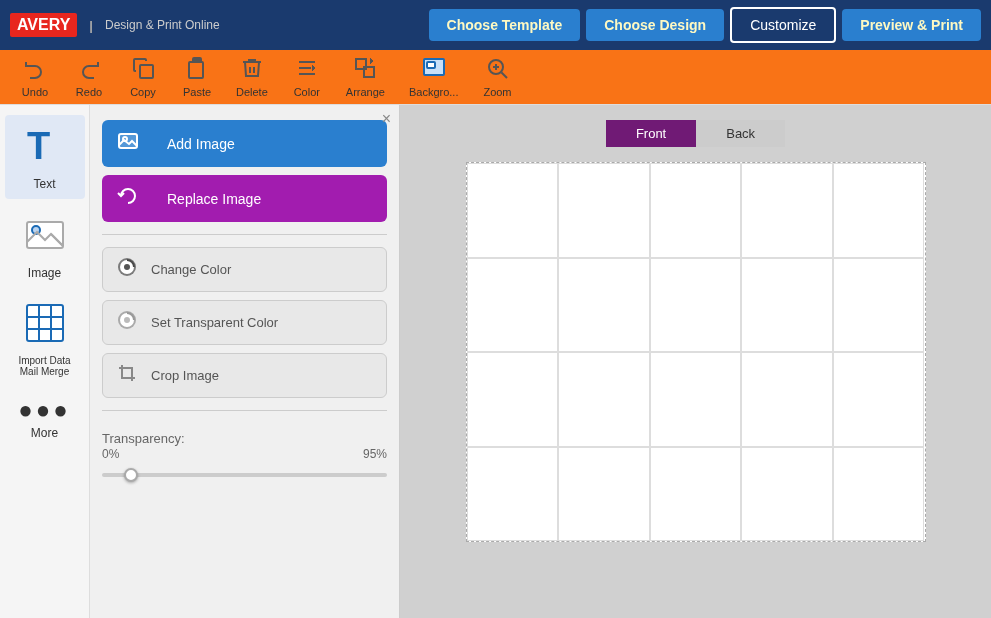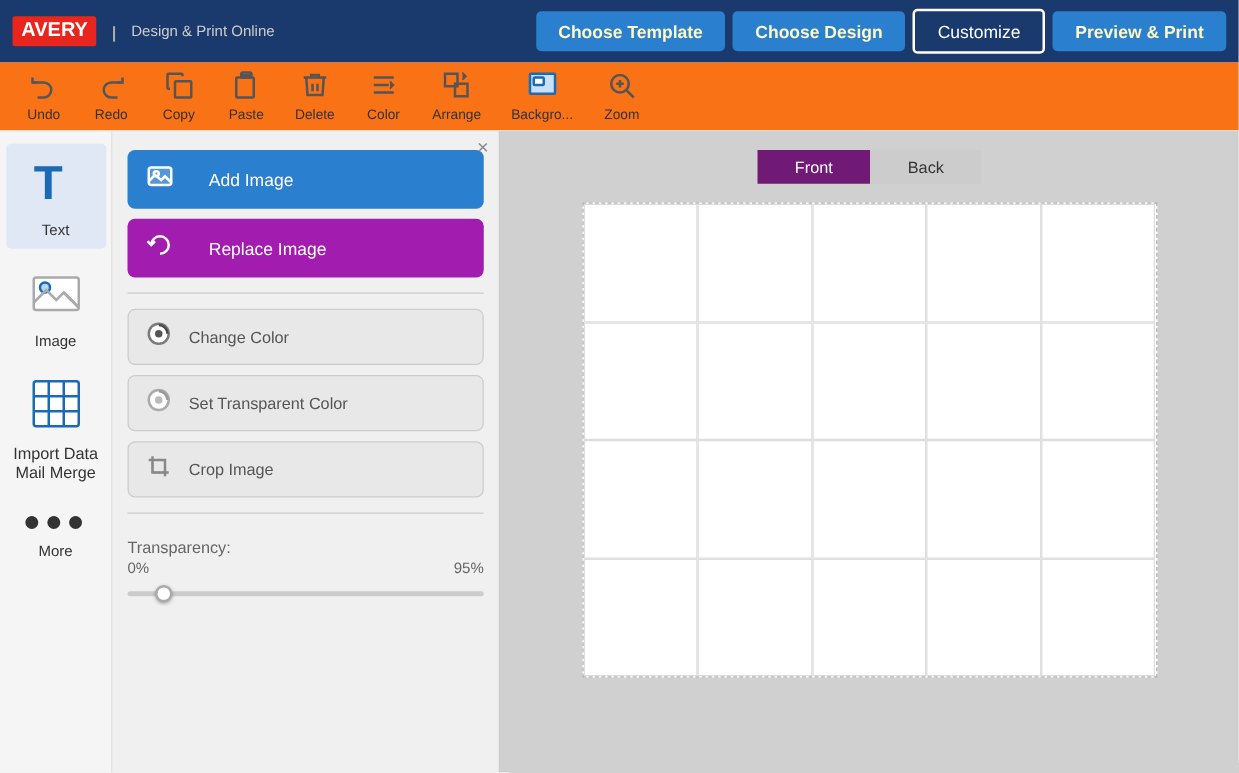--- a/index.html
+++ b/index.html
@@ -428,21 +428,21 @@
     <div class="sidebar-item">
       <span class="sidebar-icon">
         <svg viewBox="0 0 44 44" fill="none" stroke="#1a6ab5" stroke-width="2">
           <rect x="4" y="4" width="36" height="36" rx="2" fill="white" stroke="#1a6ab5"></rect>
           <line x1="4" y1="16" x2="40" y2="16"></line>
           <line x1="4" y1="28" x2="40" y2="28"></line>
           <line x1="16" y1="4" x2="16" y2="40"></line>
           <line x1="28" y1="4" x2="28" y2="40"></line>
         </svg>
       </span>
-      <span style="text-align:center;font-size:13px;">Import Data<br>Mail Merge</span>
+      <span style="text-align:center;font-size:10px;">Import Data<br>Mail Merge</span>
     </div>
 
     <div class="sidebar-item">
       <span class="sidebar-icon" style="font-size:24px; letter-spacing:3px; color:#333;">●●●</span>
       <span>More</span>
     </div>
   </div>
 
   <div class="panel">
     <button class="panel-close">×</button>

